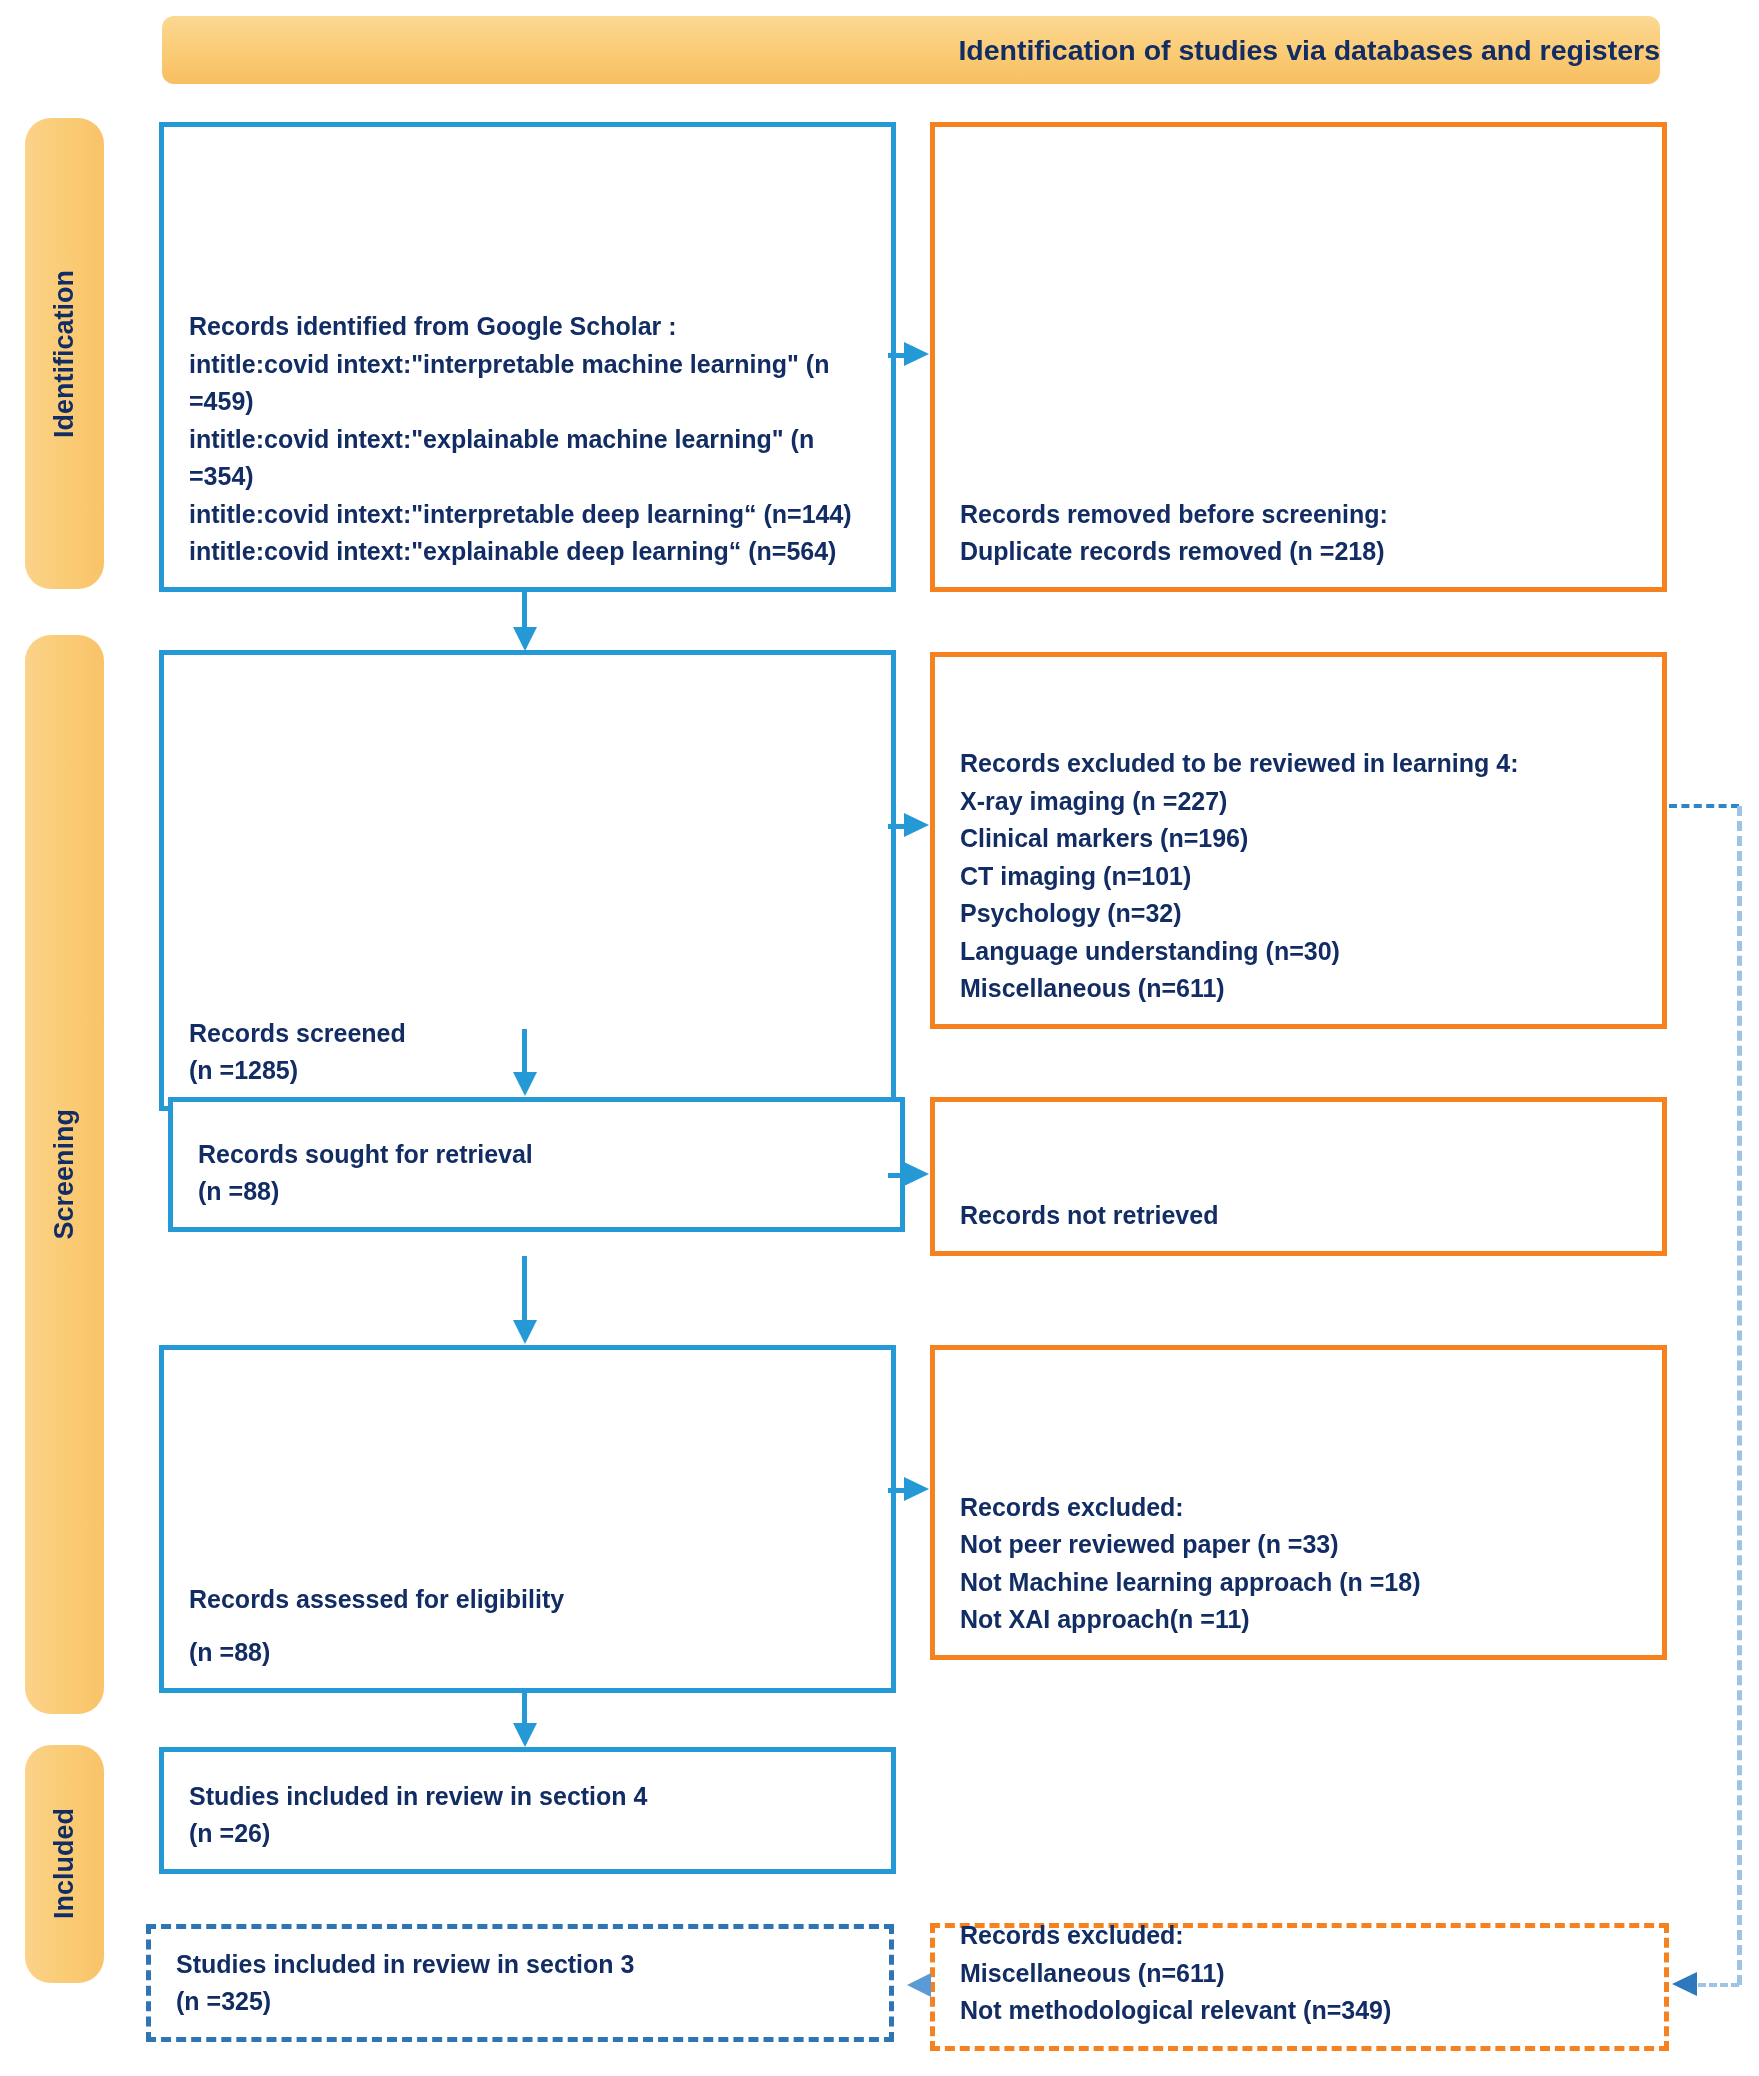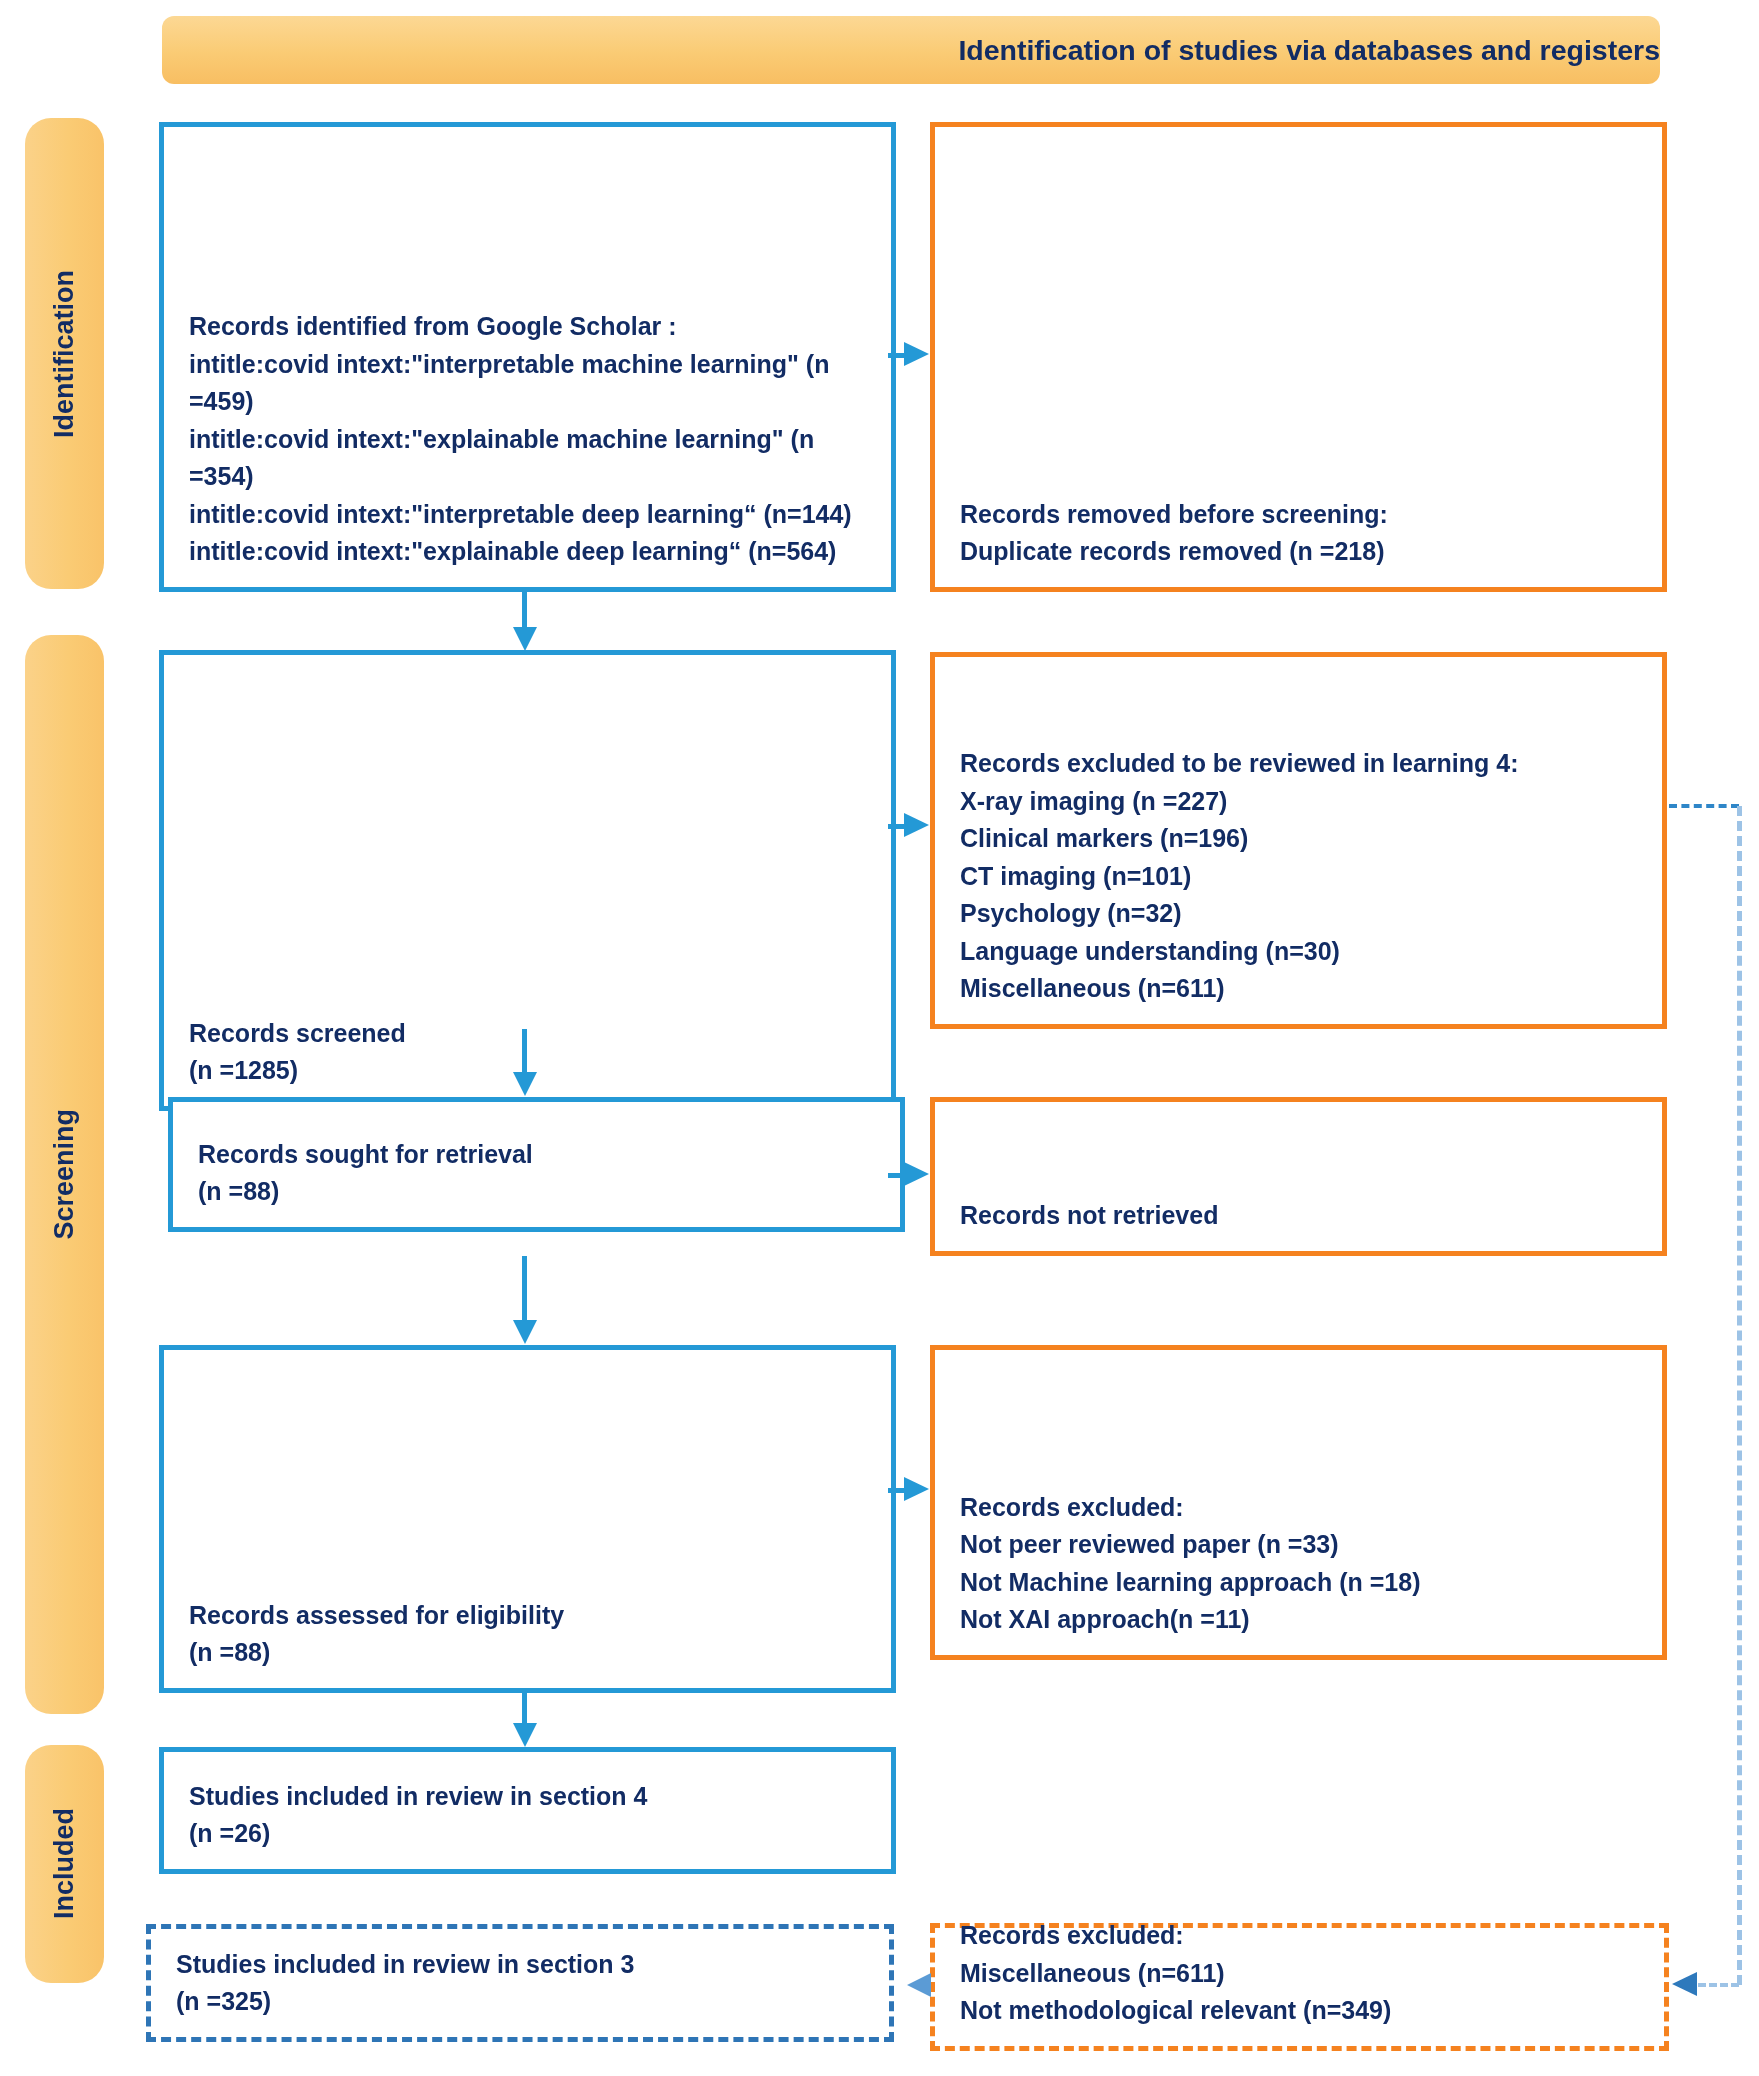--- a/index.html
+++ b/index.html
@@ -92,21 +92,21 @@
 
   <div class="box blue" style="left:159px; top:1097px; width:737px; height:135px;margin-left:9px;">
     <div class="ln">Records sought for retrieval</div>
     <div class="ln">(n =88)</div>
   </div>
 
   <div class="box orange" style="left:930px; top:1097px; width:737px; height:159px;">
     <div class="ln">Records not retrieved</div>
   </div>
 
-  <div class="box blue" style="left:159px; top:1345px; width:737px; height:348px;">
+  <div class="box blue" style="left:159px; top:1345px; width:737px; height:348px;gap:16px;">
     <div class="ln">Records assessed for eligibility</div>
     <div class="ln">(n =88)</div>
   </div>
 
   <div class="box orange" style="left:930px; top:1345px; width:737px; height:315px;">
     <div class="ln">Records excluded:</div>
     <div class="ln">Not peer reviewed paper (n =33)</div>
     <div class="ln">Not Machine learning approach (n =18)</div>
     <div class="ln">Not XAI approach(n =11)</div>
   </div>

